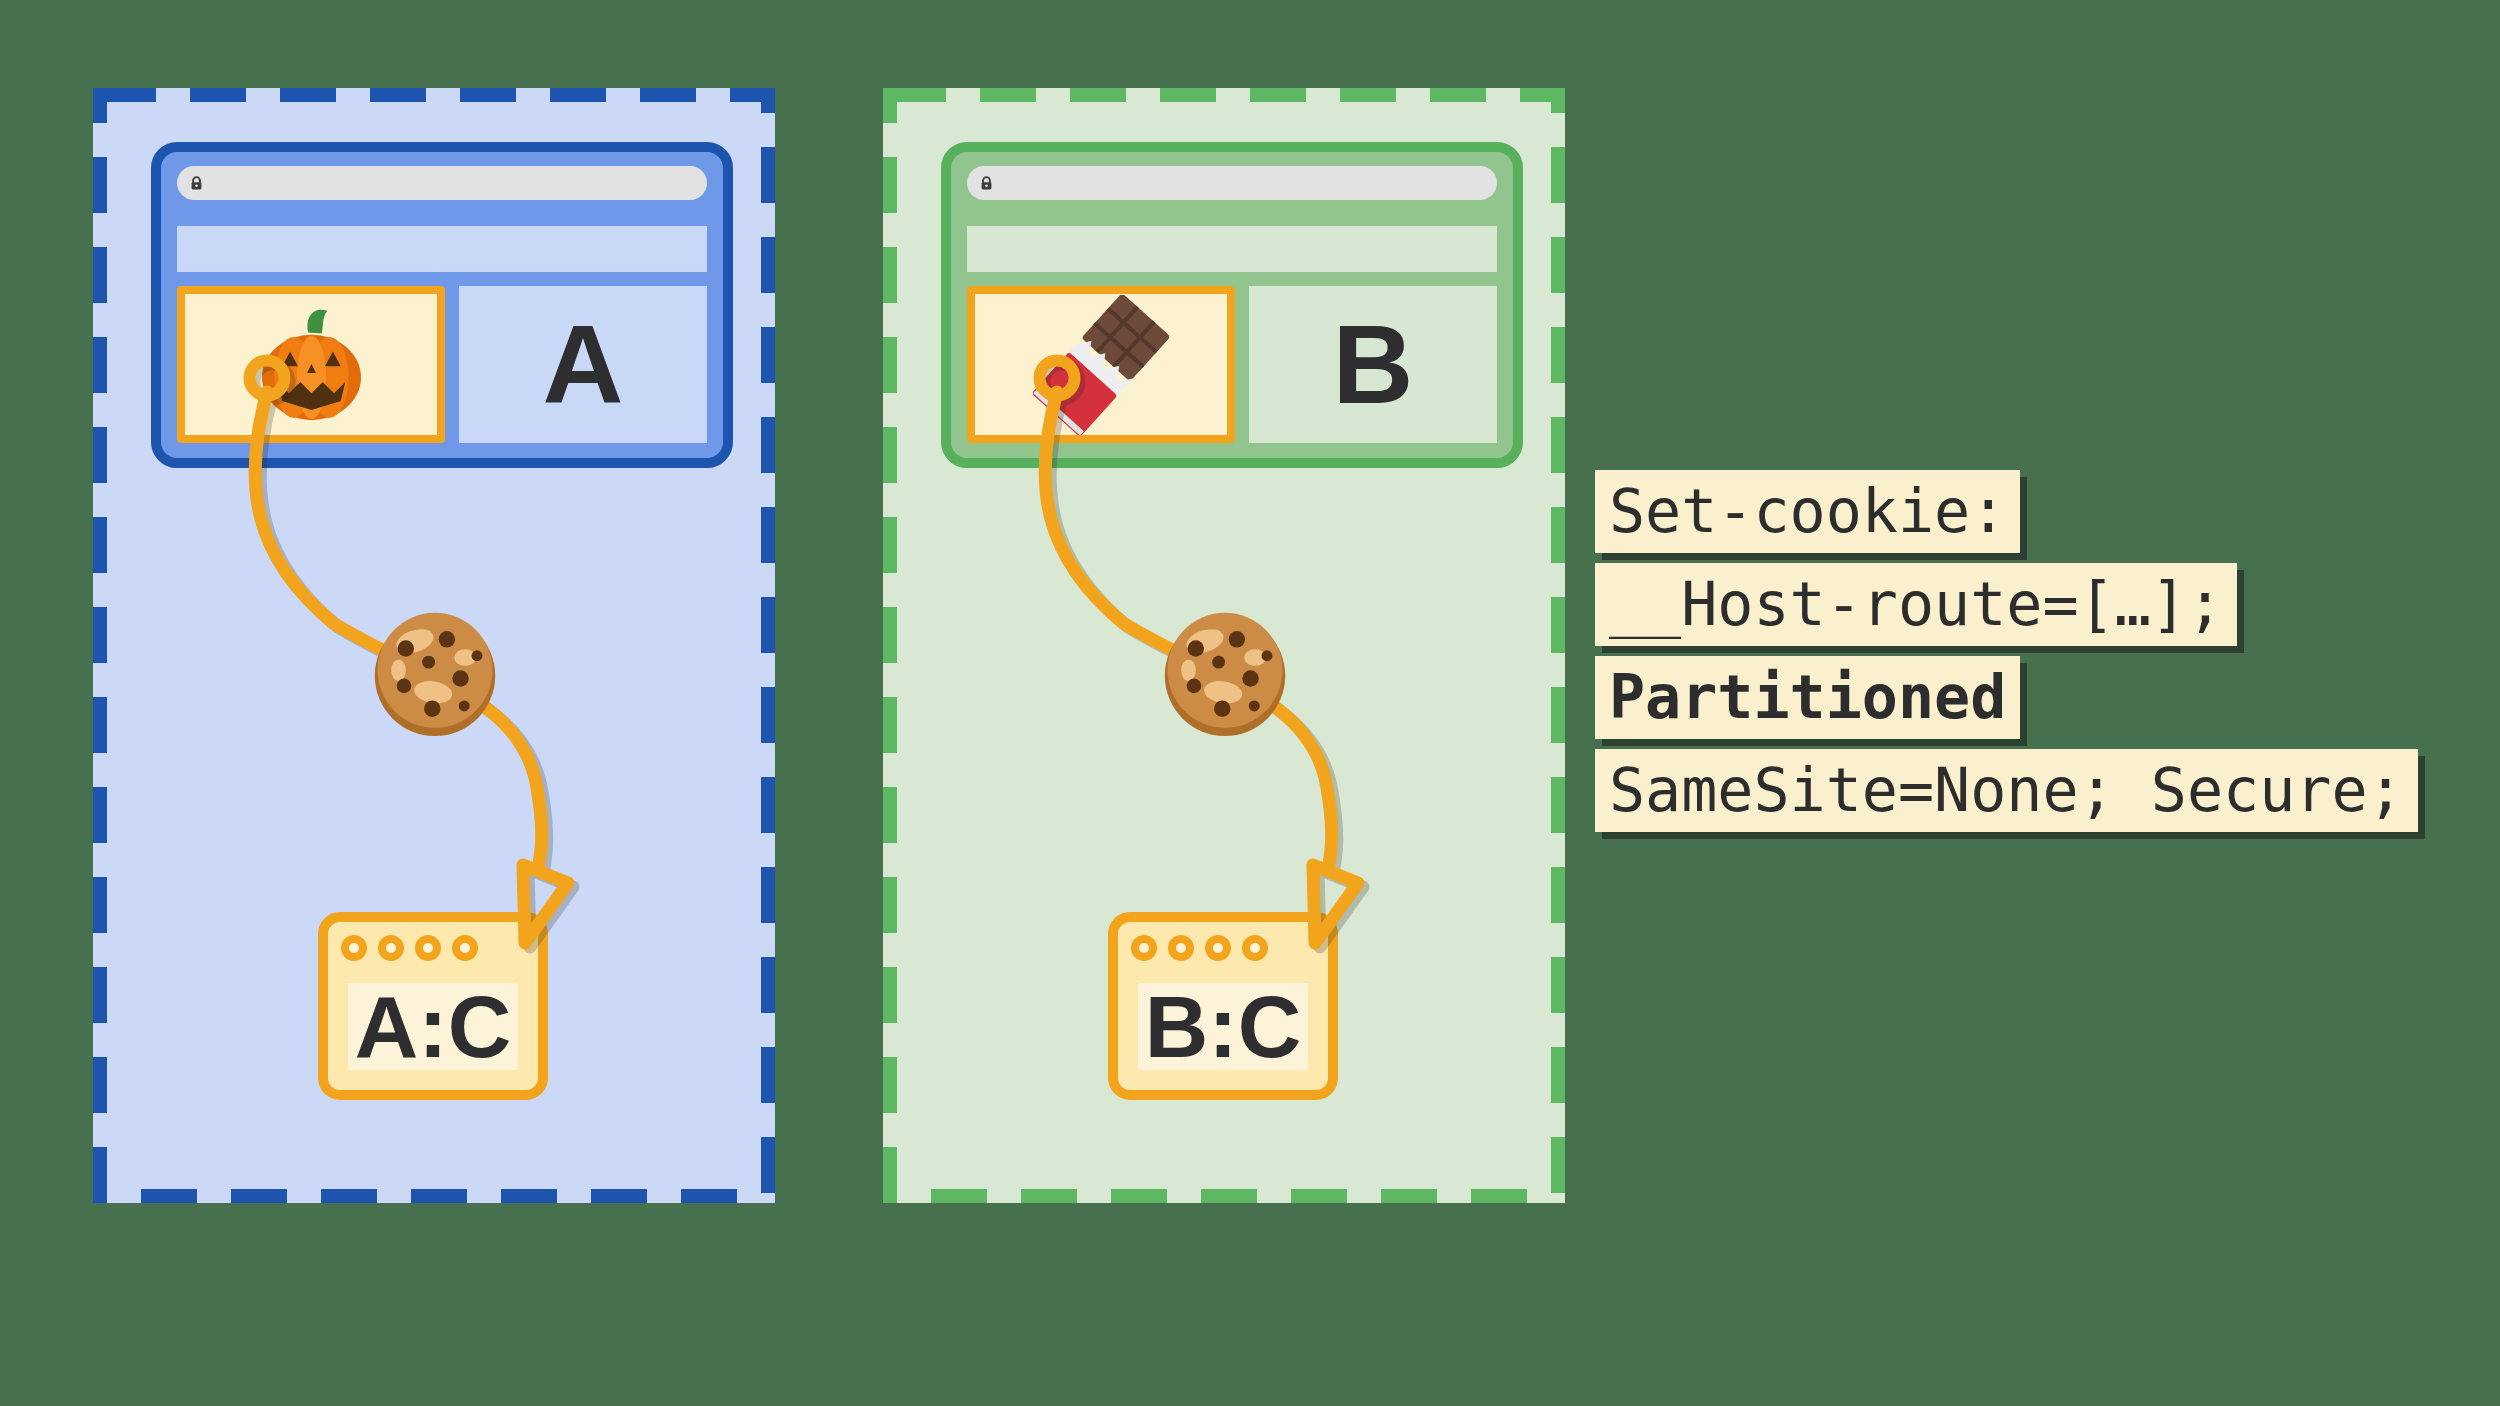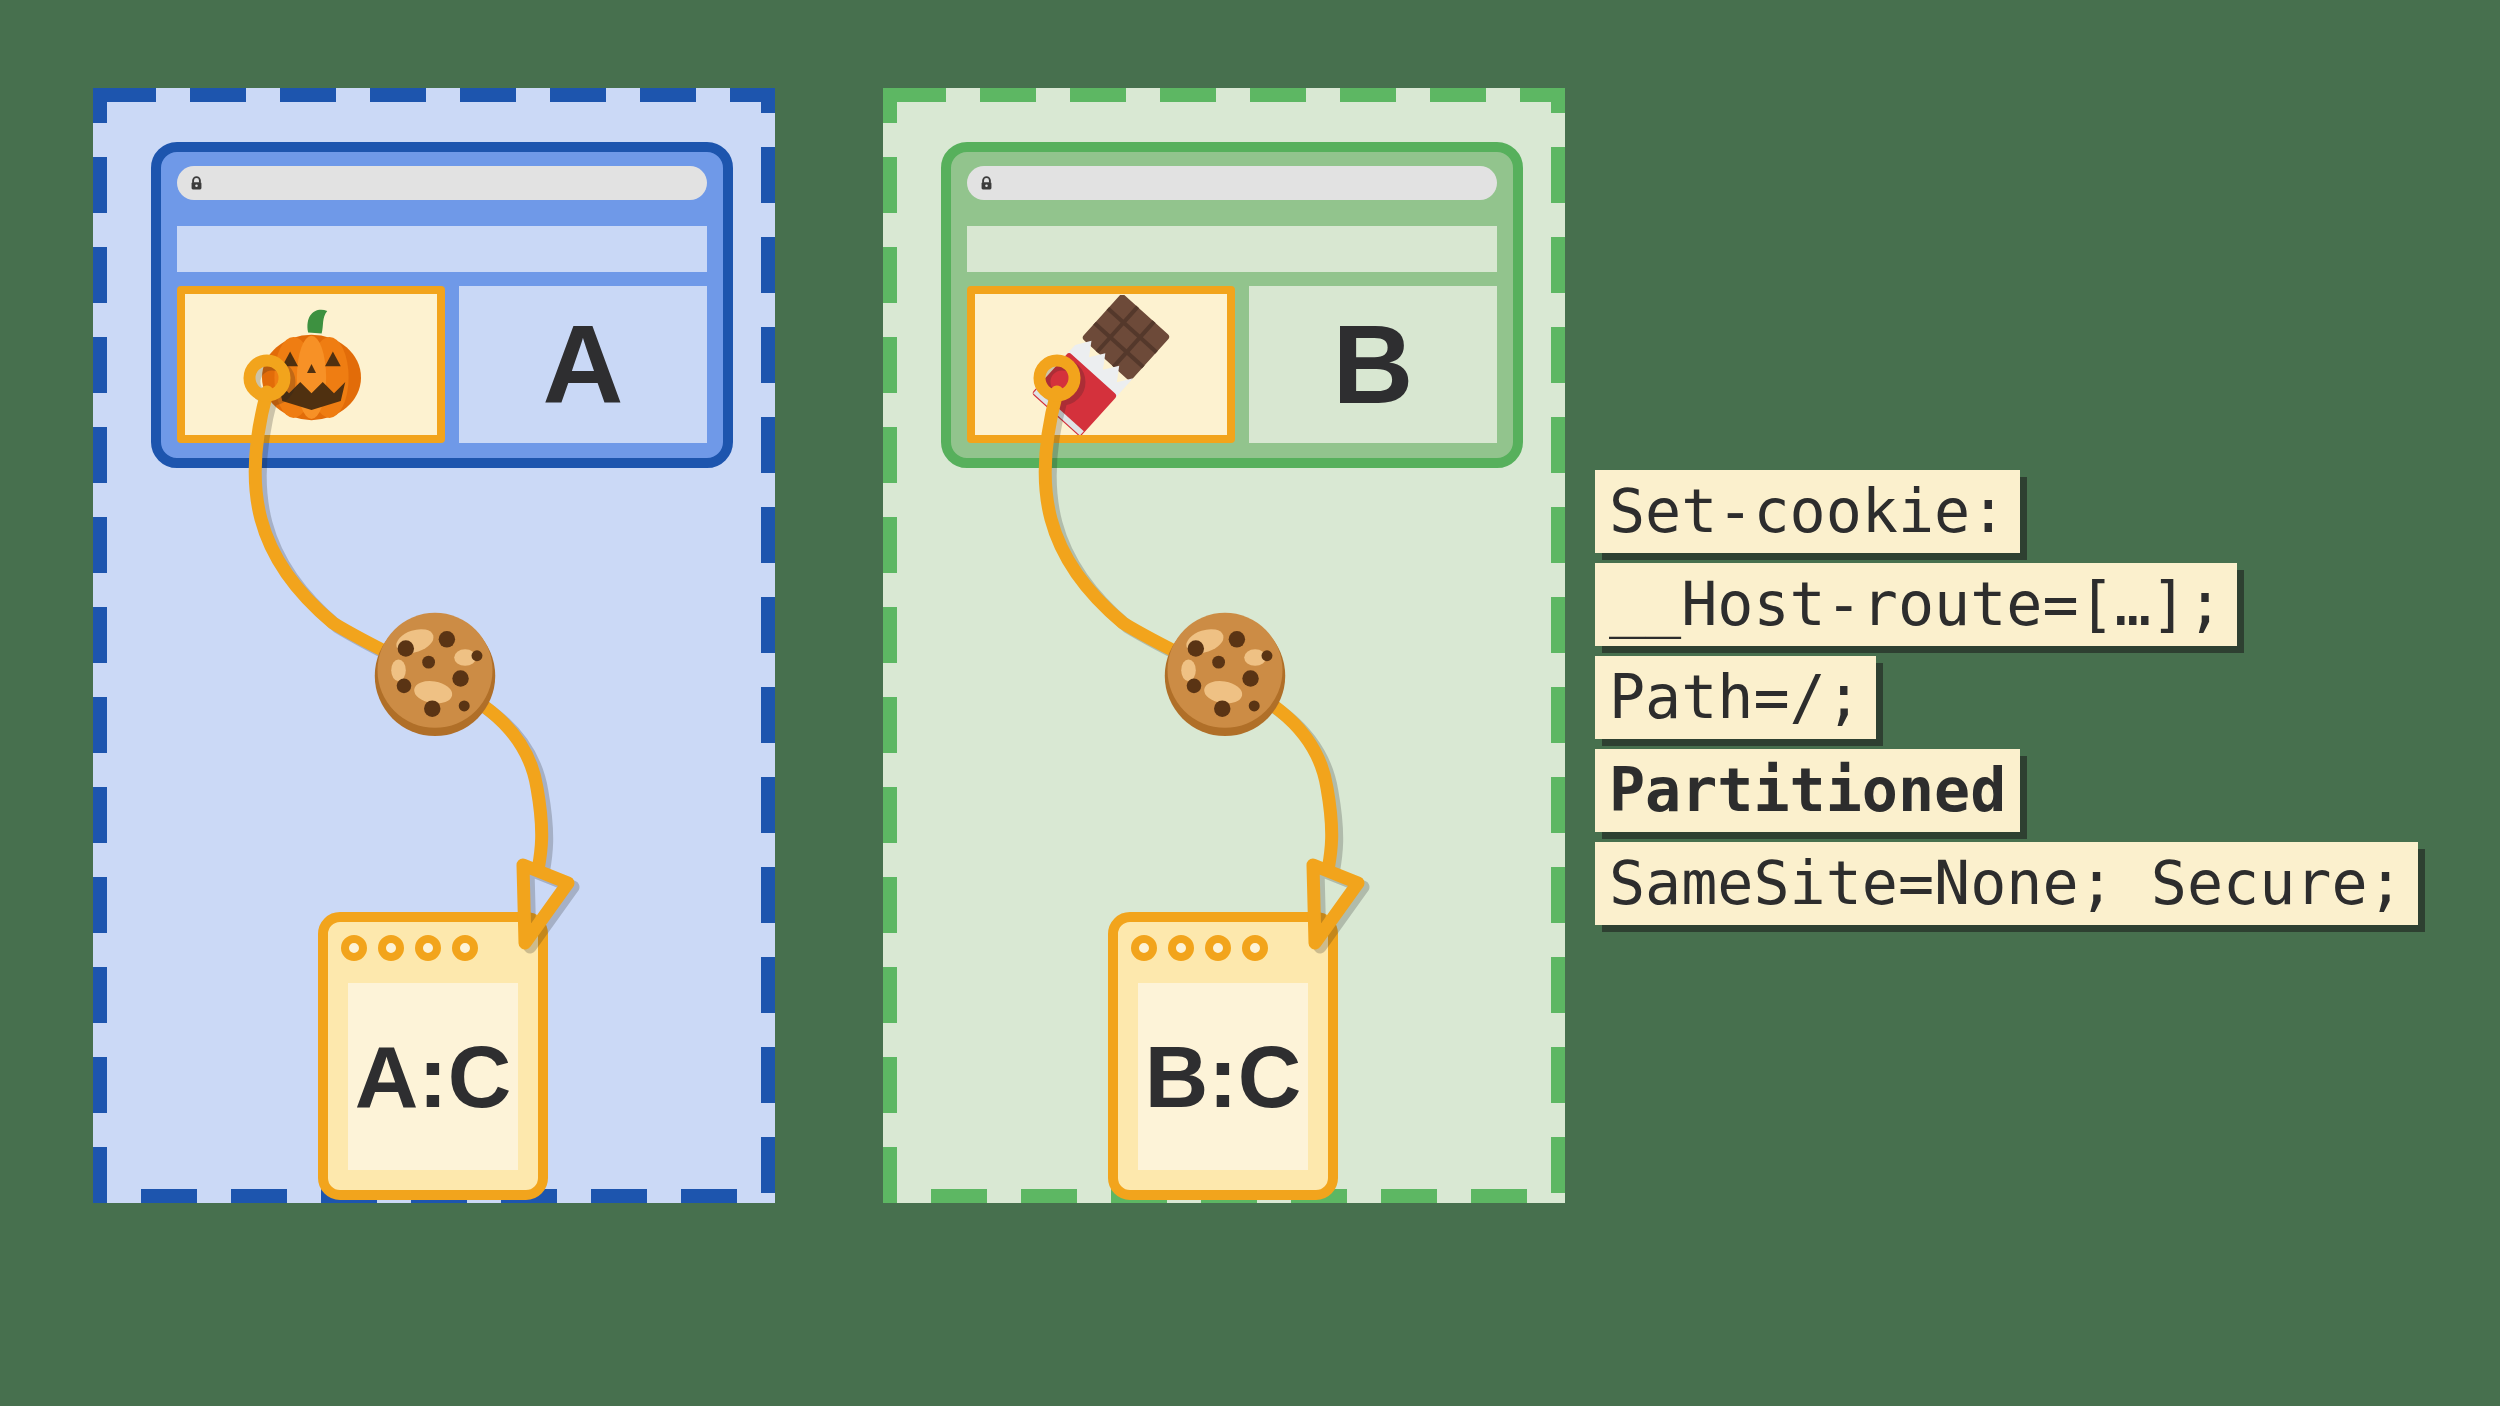--- a/index.html
+++ b/index.html
@@ -24,21 +24,21 @@
   .addr svg{width:17px;height:17px;margin-left:11px;}
   .strip{height:46px;margin:26px 16px 0;background:var(--panelfill);}
   .row{display:flex;margin:14px 16px 0;height:157px;gap:14px;}
   .embed{width:268px;box-sizing:border-box;border:8px solid var(--orange);
     background:var(--cream);border-radius:4px;
     display:flex;align-items:center;justify-content:center;overflow:hidden;}
   .letterbox{flex:1;background:var(--panelfill);display:flex;align-items:center;
     justify-content:center;font-size:112px;font-weight:bold;color:var(--ink);}
 
   
-  .jar{position:absolute;left:225px;top:824px;width:230px;height:288px;
+  .jar{position:absolute;left:225px;top:824px;width:230px;height:188px;
     box-sizing:border-box;border:10px solid var(--orange);border-radius:22px;
     background:var(--jar);}
   .dots{display:flex;gap:11px;margin:13px 0 0 13px;}
   .dot{width:26px;height:26px;box-sizing:border-box;border-radius:50%;
     border:8px solid var(--orange);background:var(--jarInner);}
   .jar-inner{position:absolute;left:20px;right:20px;top:61px;bottom:20px;
     background:var(--jarInner);display:flex;align-items:center;justify-content:center;
     font-size:88px;font-weight:bold;color:var(--ink);}
 
   
@@ -201,16 +201,15 @@
     <circle cx="108" cy="85" r="9" fill="#5a3414"></circle>
     <circle cx="77" cy="118" r="9" fill="#5a3414"></circle>
     <circle cx="112" cy="115" r="6" fill="#5a3414"></circle>
     <circle cx="126" cy="60" r="6" fill="#5a3414"></circle>
   </svg>
 </div>
 
 <div class="code">
   <div class="code-line">Set-cookie:</div>
   <div class="code-line">__Host-route=[…];</div>
-  <div class="code-line">Path=/;</div>
   <div class="code-line bold">Partitioned</div>
   <div class="code-line">SameSite=None; Secure;</div>
 </div>
 
 </body></html>

